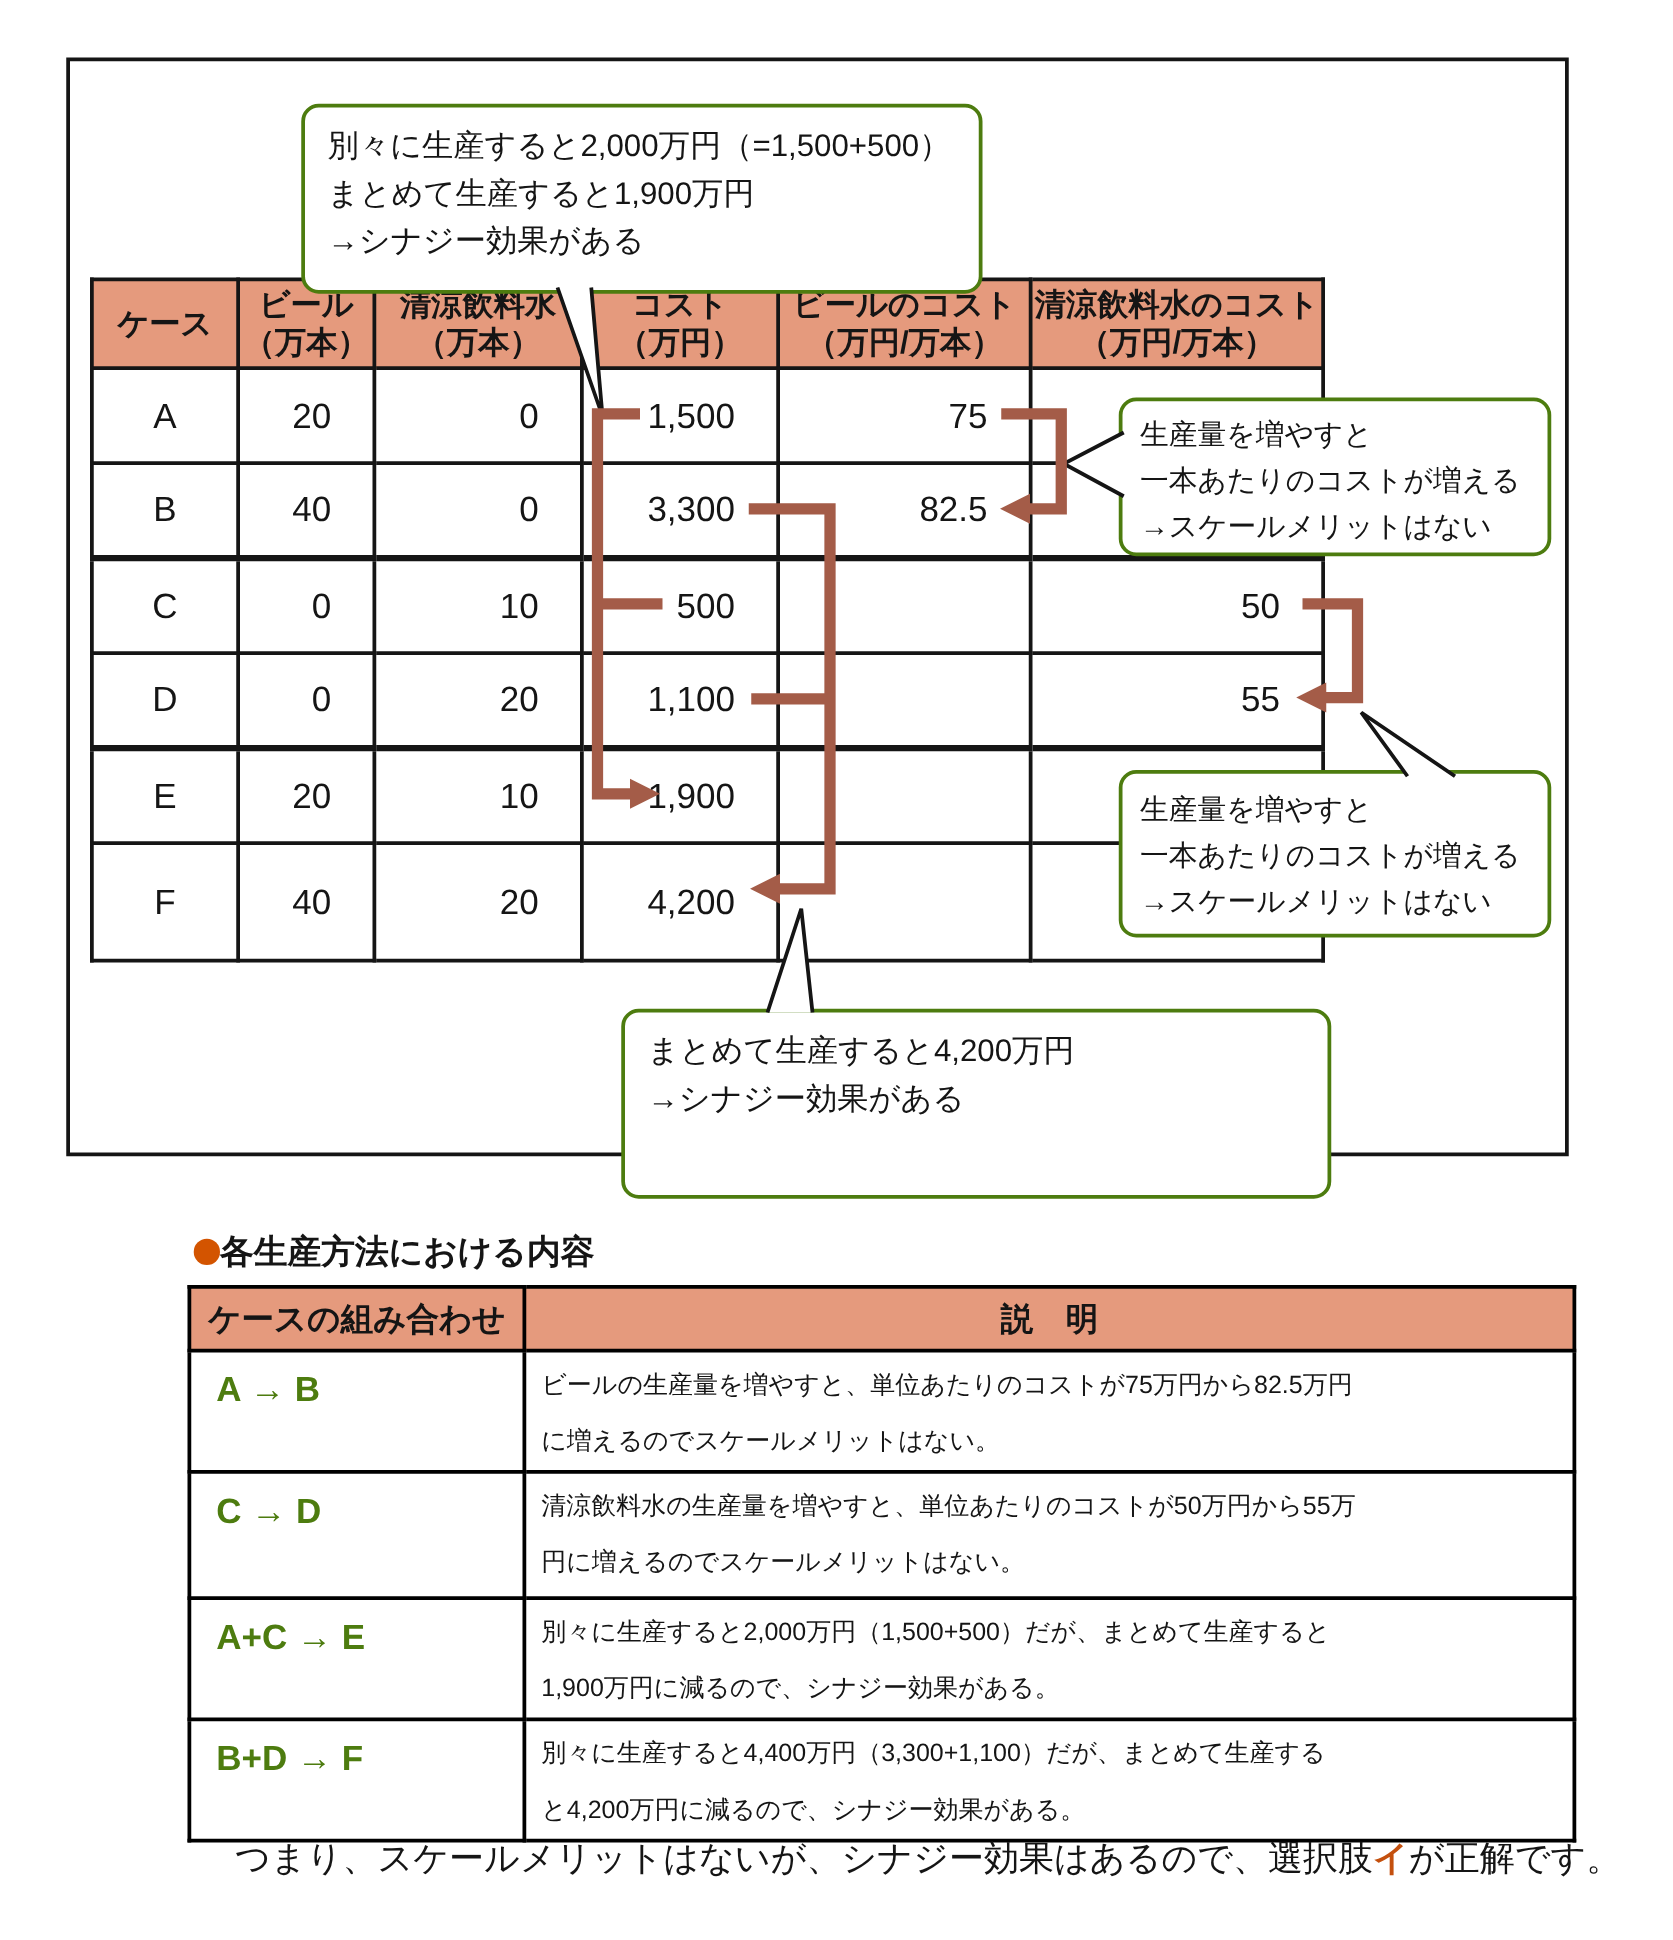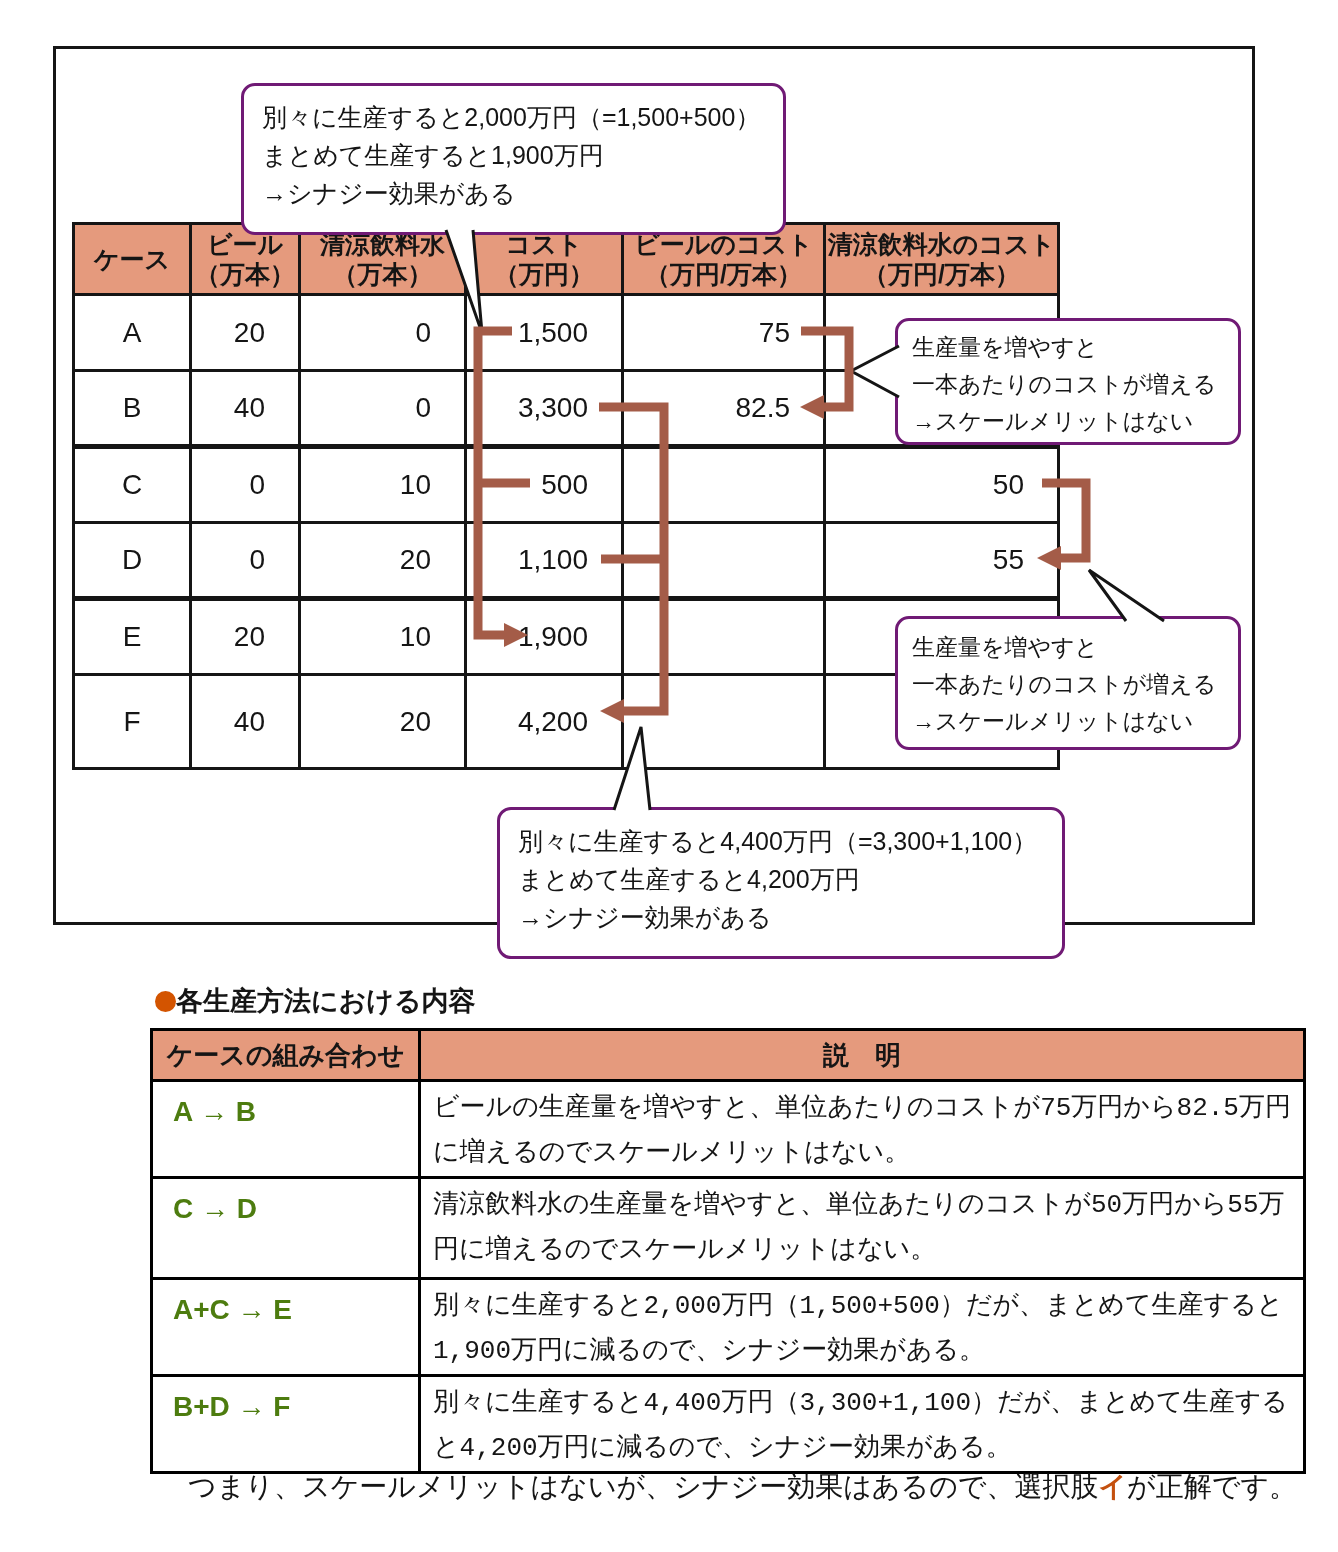--- a/index.html
+++ b/index.html
@@ -21,21 +21,21 @@
   }
   #main-table td{font-size:28px;padding:0;}
   #main-table .c-case{text-align:center;}
   #main-table .num{text-align:right;padding-right:33px;}
   #main-table tr.hdr{height:71px;}
   #main-table tr.r{height:76px;}
   #main-table tr.r-last{height:94px;}
   #main-table tr.grp td{border-top-width:5px;}
   
   .callout{
-    position:absolute;background:#ffffff;border:3px solid #701a75;border-radius:14px;
+    position:absolute;background:#ffffff;border:3px solid #4d7c0f;border-radius:14px;
     box-sizing:border-box;z-index:3;
   }
   .callout .cl{display:block;white-space:nowrap;}
   #callout-top{left:241px;top:83px;width:545px;height:152px;padding:12px 18px;font-size:25px;line-height:38px;}
   #callout-beer{left:895px;top:318px;width:346px;height:127px;padding:8px 14px;font-size:23px;line-height:37px;}
   #callout-soft{left:895px;top:616px;width:346px;height:134px;padding:10px 14px;font-size:23px;line-height:37px;}
   #callout-bottom{left:497px;top:807px;width:568px;height:152px;padding:12px 18px;font-size:25px;line-height:38px;}
   
   #overlay{left:0;top:0;z-index:5;pointer-events:none;}
   
@@ -45,21 +45,21 @@
   #combo-table-wrap{left:150px;top:1028px;z-index:2;}
   #combo-table td,#combo-table th{border:3px solid #000000;box-sizing:border-box;}
   #combo-table th{
     background:#e59a7d;font-weight:bold;font-size:26px;text-align:center;padding:0;height:51px;
   }
   #combo-table th.h-combo{text-align:center;}
   #combo-table td{vertical-align:top;}
   #combo-table td.combo{
     font-size:28px;font-weight:bold;color:#4d7c0f;padding:14px 0 0 20px;white-space:nowrap;
   }
-  #combo-table td.desc{font-size:26px;line-height:45px;padding:4px 12px 0 12px;font-family:Liberation Mono, monospace;}
+  #combo-table td.desc{font-size:20px;line-height:45px;padding:4px 12px 0 12px;}
   #combo-table td.desc span{display:block;white-space:nowrap;}
   #combo-table tr.cr1{height:90px;}
   #combo-table tr.cr2{height:101px;}
   #combo-table tr.cr3{height:90px;}
   #combo-table tr.cr4{height:96px;}
   
   #conclusion{left:152px;top:1468px;font-size:28px;white-space:nowrap;z-index:2;margin-left:36px;}
   #conclusion .hl{color:#c4500e;font-weight:bold;}
 </style>
 </head>
@@ -164,21 +164,20 @@
   <span class="cl">生産量を増やすと</span>
   <span class="cl">一本あたりのコストが増える</span>
   <span class="cl">→スケールメリットはない</span>
 </div>
 <div class="callout" id="callout-soft">
   <span class="cl">生産量を増やすと</span>
   <span class="cl">一本あたりのコストが増える</span>
   <span class="cl">→スケールメリットはない</span>
 </div>
 <div class="callout" id="callout-bottom">
-  <span class="cl">別々に生産すると4,400万円（=3,300+1,100）</span>
   <span class="cl">まとめて生産すると4,200万円</span>
   <span class="cl">→シナジー効果がある</span>
 </div>
 
 <svg class="abs" id="overlay" width="1338" height="1552" viewBox="0 0 1338 1552">
 
   <path d="M446,230 L482,333 L473,230" fill="#ffffff" stroke="#151515" stroke-width="3"></path>
   <path d="M899,346 L851,371 L899,397" fill="#ffffff" stroke="#151515" stroke-width="3"></path>
   <path d="M1126,621 L1089,570 L1164,621" fill="#ffffff" stroke="#151515" stroke-width="3"></path>
   <path d="M614,810 L641,727 L650,810" fill="#ffffff" stroke="#151515" stroke-width="3"></path>

